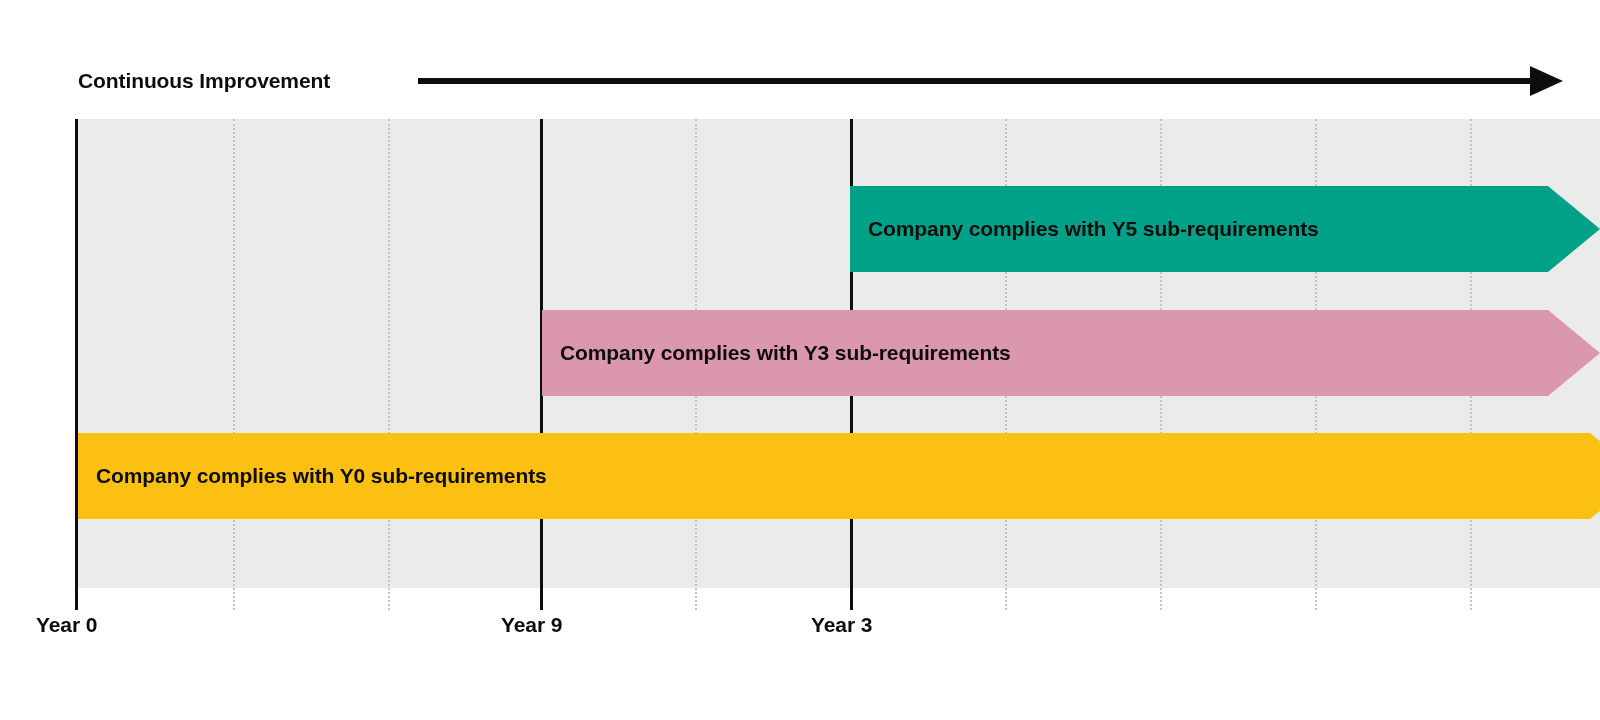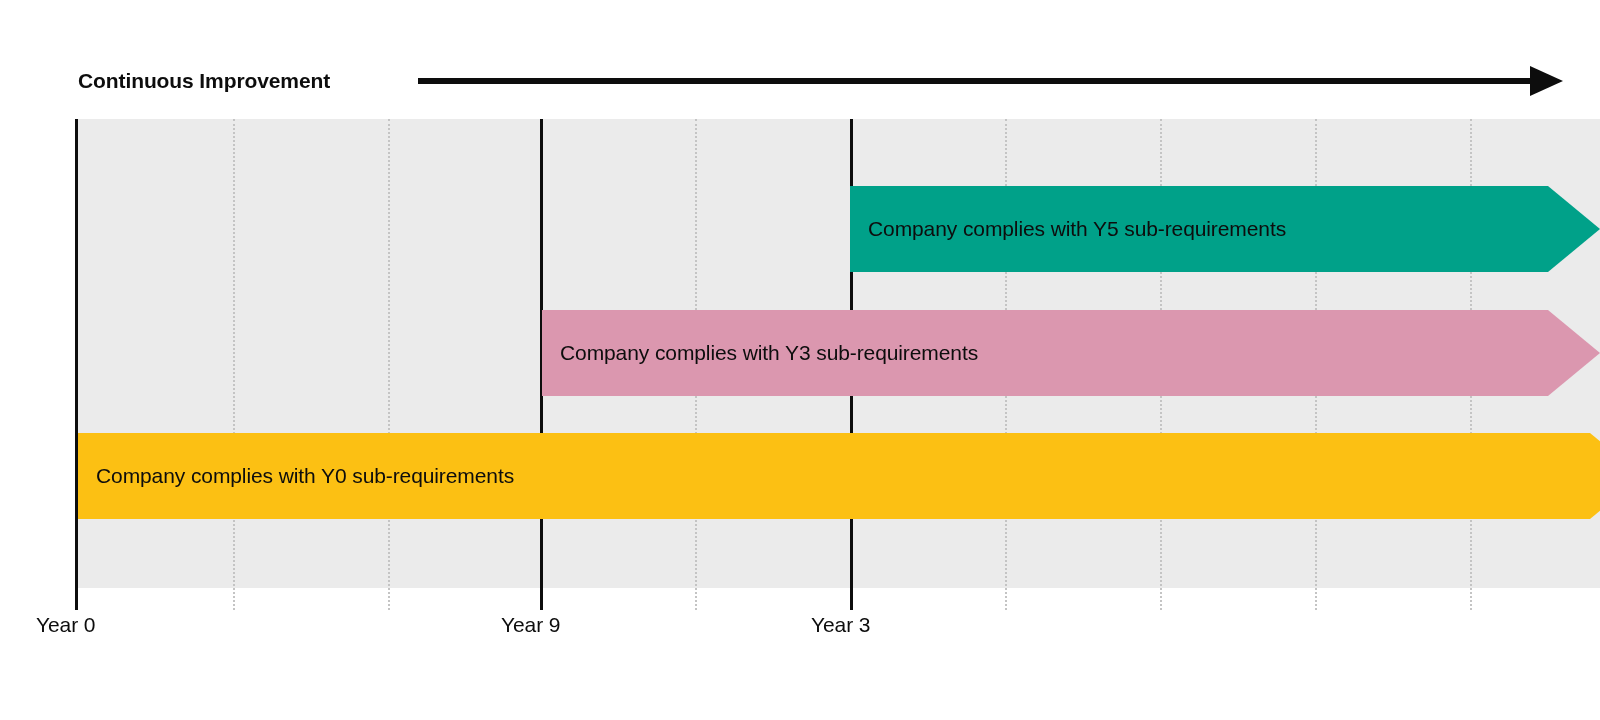--- a/index.html
+++ b/index.html
@@ -91,32 +91,32 @@
       0 100%
     );
   }
   .bar-text {
     position: absolute;
     left: 18px;
     top: 0;
     height: 86px;
     line-height: 86px;
     font-size: 21px;
-    font-weight: normal;
+    font-weight: bold;
     color: #0d0d0d;
     white-space: nowrap;
     letter-spacing: -0.1px;
   }
 
   
   .tick-label {
     position: absolute;
     top: 613px;
     font-size: 21px;
-    font-weight: normal;
+    font-weight: bold;
     color: #0d0d0d;
     white-space: nowrap;
     letter-spacing: -0.1px;
   }
 </style>
 </head>
 <body>
 
 <div id="canvas">
 

